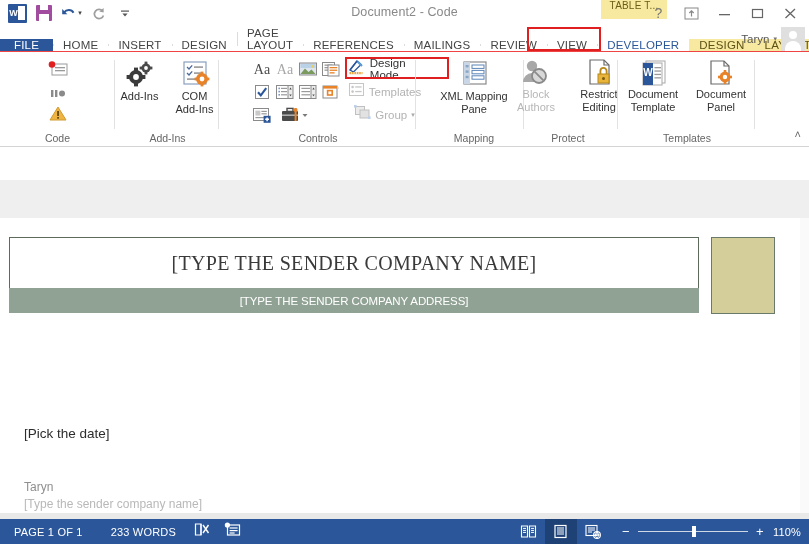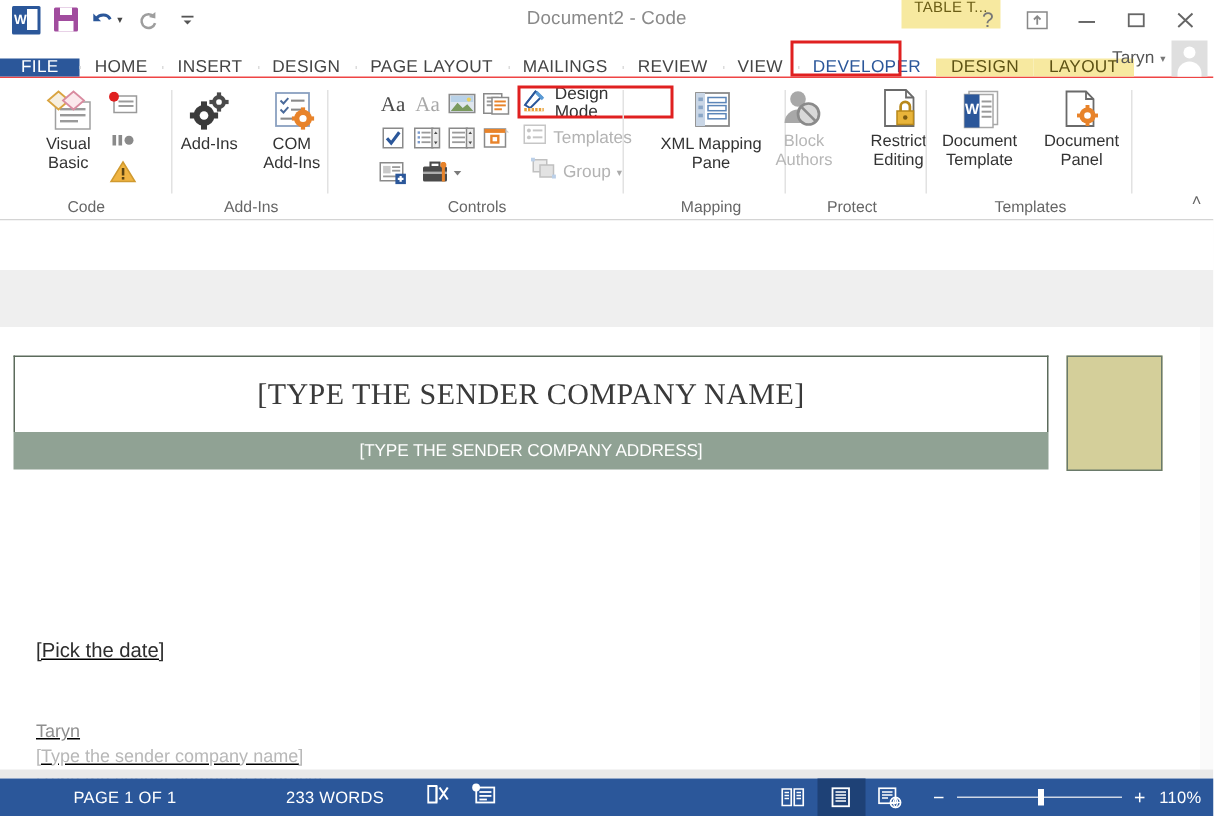--- a/index.html
+++ b/index.html
@@ -175,36 +175,36 @@
   .lh-addr {
     height: 25px; background: #90a294; display: flex; align-items: center; justify-content: center;
   }
   .lh-addr span {
     font-size: 11.5px; color: #fff; letter-spacing: -.1px;
   }
   .lh-accent {
     width: 64px; margin-left: 12px; background: #d4cf9a; border: 1px solid #6a7a6a; height: 77px;
   }
 
-  .body-text { position: absolute; top: 208px; left: 24px; text-decoration: underline; }
+  .body-text { position: absolute; top: 208px; left: 24px; }
   .b-date { font-size: 13.5px; color: #2d2d2d; }
   .b-block { margin-top: 38px; }
   .b-line { font-size: 12px; color: #b8b8b8; line-height: 16.5px; }
   .b-line.solid { color: #8f8f8f; }
 
   .doc-fade {
     position: absolute; left: 0; bottom: 0; width: 809px; height: 6px; background: #e9e9e9;
   }
 
   
   .statusbar {
     position: absolute; bottom: 0; left: 0; width: 809px; height: 25px;
     background: #2b579a; display: flex; align-items: center;
   }
-  .sb-item { color: #fff; font-size: 11px; padding: 0 24px; display: flex; align-items: center; letter-spacing: .2px; margin-left: 25px; }
+  .sb-item { color: #fff; font-size: 11px; padding: 0 14px; display: flex; align-items: center; letter-spacing: .2px; }
   .sb-icons { display: flex; align-items: center; gap: 14px; margin-left: 4px; }
   .sb-right { margin-left: auto; display: flex; align-items: center; padding-right: 8px; gap: 0; }
   .view-btn {
     width: 32px; height: 25px; display: flex; align-items: center; justify-content: center;
   }
   .view-btn.active { background: #1e4176; }
   .zoom-wrap { display: flex; align-items: center; gap: 7px; margin-left: 12px; }
   .zoom-sign { color: #fff; font-size: 13px; width: 10px; text-align: center; }
   .zoom-track { width: 110px; height: 1px; background: #cfd8e6; position: relative; }
   .zoom-thumb {
@@ -285,53 +285,40 @@
       </div>
     </div>
   </div>
 
   <div class="tabbar">
     <div class="tab file">FILE</div>
     <div class="tab">HOME</div>
     <div class="tab">INSERT</div>
     <div class="tab">DESIGN</div>
     <div class="tab">PAGE LAYOUT</div>
+    <div class="tab">REFERENCES</div>
     <div class="tab">MAILINGS</div>
     <div class="tab">REVIEW</div>
     <div class="tab">VIEW</div>
     <div class="tab active-dev">DEVELOPER</div>
     <div class="tab ctx">DESIGN</div>
     <div class="tab ctx">LAYOUT</div>
   </div>
   <div class="dev-highlight"></div>
 
   <div class="user-area">
     <span class="user-name">Taryn</span>
     <span class="user-caret">▾</span>
     <div class="avatar"></div>
   </div>
 
   <div class="ribbon">
 
     <div class="grp" id="grpCode">
       <div class="code-items">
-        <div class="code-col">
-          <div class="icon-box">
-            <svg width="34" height="32" viewBox="0 0 34 32">
-              <rect x="8" y="10" width="23" height="18" fill="#fff" stroke="#a0a0a0" stroke-width="1"></rect>
-              <rect x="11" y="14" width="17" height="1.6" fill="#9a9a9a"></rect>
-              <rect x="11" y="18" width="17" height="1.6" fill="#9a9a9a"></rect>
-              <rect x="11" y="22" width="12" height="1.6" fill="#9a9a9a"></rect>
-              <polygon points="3,9 10,3 17,9 10,15" fill="#f7efe0" stroke="#d9a441" stroke-width="1.2"></polygon>
-              <polygon points="13,9 20,3 27,9 20,15" fill="#fbe8ec" stroke="#d98ba0" stroke-width="1.2"></polygon>
-            </svg>
-          </div>
-          <div class="big-lbl">Visual</div>
-          <div class="big-lbl">Basic</div>
-        </div>
 
 
         <div class="code-small">
           <div>
             <svg width="20" height="16" viewBox="0 0 20 16">
               <rect x="4" y="3" width="15" height="11" fill="#fff" stroke="#9a9a9a" stroke-width="1"></rect>
               <rect x="7" y="6" width="10" height="1.3" fill="#9a9a9a"></rect>
               <rect x="7" y="9" width="10" height="1.3" fill="#9a9a9a"></rect>
               <circle cx="4" cy="3.5" r="3.3" fill="#e02020"></circle>
             </svg>

